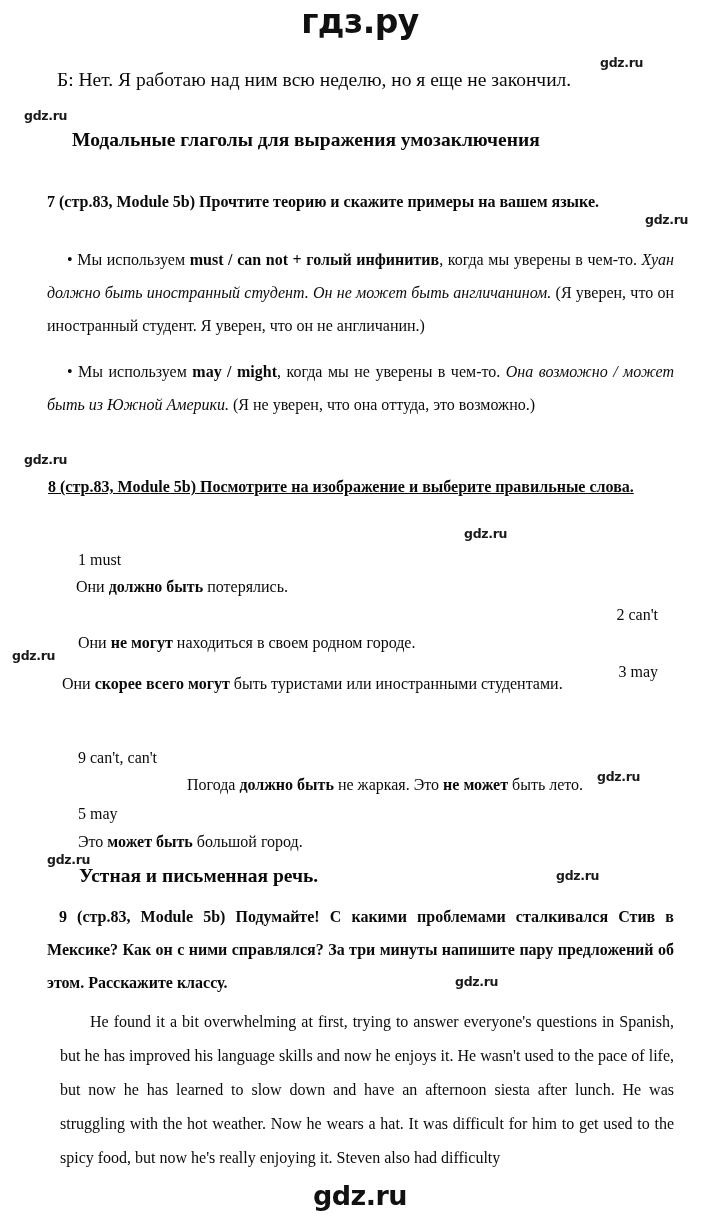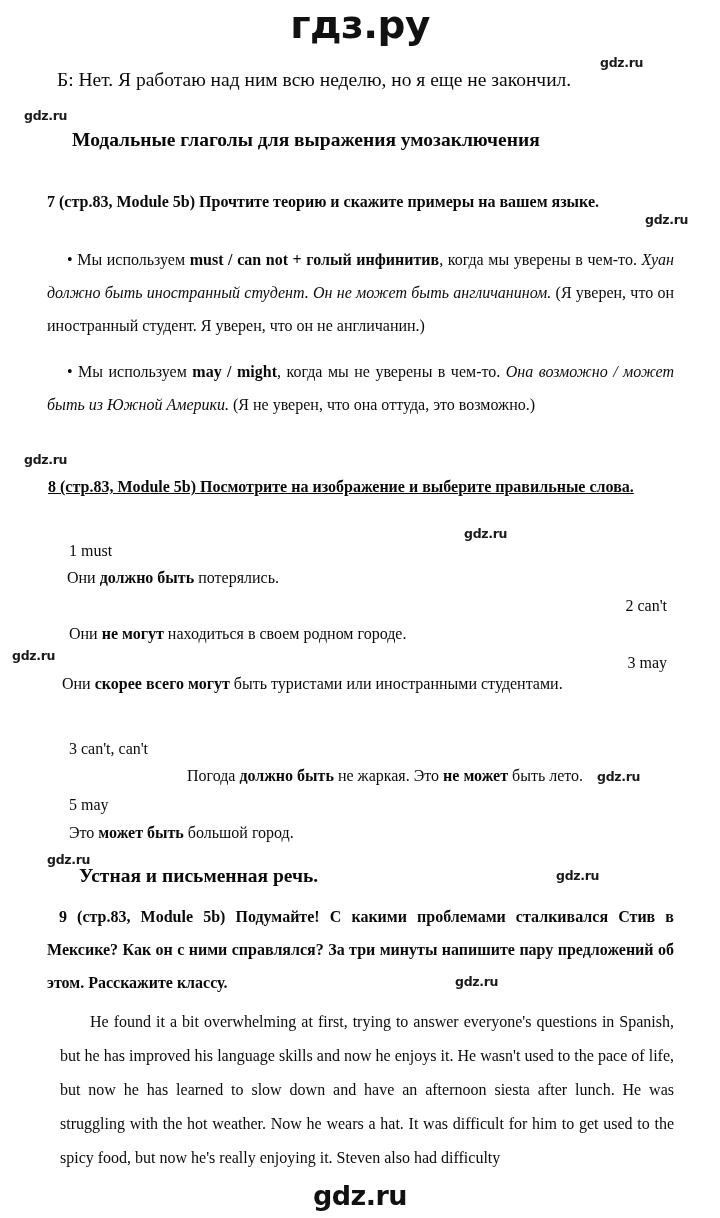--- a/index.html
+++ b/index.html
@@ -19,21 +19,21 @@
 
   
   .site-logo {
     position: absolute;
     top: 2px;
     left: 0;
     width: 720px;
     text-align: center;
     font-family: "DejaVu Sans", "Liberation Sans", sans-serif;
     font-weight: bold;
-    font-size: 39px;
+    font-size: 33px;
     letter-spacing: -0.5px;
     color: #111111;
   }
   .site-logo-bottom {
     position: absolute;
     top: 1180px;
     left: 0;
     width: 720px;
     text-align: center;
     font-family: "DejaVu Sans", "Liberation Sans", sans-serif;
@@ -64,21 +64,21 @@
   }
 
   .blk {
     position: absolute;
     font-size: 16px;
     text-align: justify;
     text-justify: inter-word;
   }
   .blk > div,
   .para > div {
-    margin: 7px;
+    margin: 16px;
   }
 
   b, .b { font-weight: bold; }
   i, .i { font-style: italic; }
 </style>
 </head>
 <body>
 
 <div class="site-logo">гдз.ру</div>
 
@@ -130,21 +130,21 @@
 </div>
 
 <div class="blk left-aligned" style="top:639px; left:62px; width:612px; line-height:33px; text-align:right;">
   <div>3 may</div>
 </div>
 <div class="blk" style="top:667px; left:62px; width:612px; line-height:33px;">
   <span>Они </span><b>скорее всего могут</b><span> быть туристами или иностранными студентами.</span>
 </div>
 
 <div class="blk left-aligned" style="top:725px; left:62px; width:612px; line-height:33px; text-align:left;">
-  <div>3 can't, can't</div>
+  <div>9 can't, can't</div>
 </div>
 <div class="blk left-aligned" style="top:752px; left:79px; width:612px; line-height:33px; text-align:center;">
   <div>
     <span>Погода </span><b>должно быть</b><span> не жаркая. Это </span><b>не может</b><span> быть лето.</span>
   </div>
 </div>
 
 <div class="blk left-aligned" style="top:781px; left:62px; width:612px; line-height:33px; text-align:left;">
   <div>5 may</div>
 </div>

